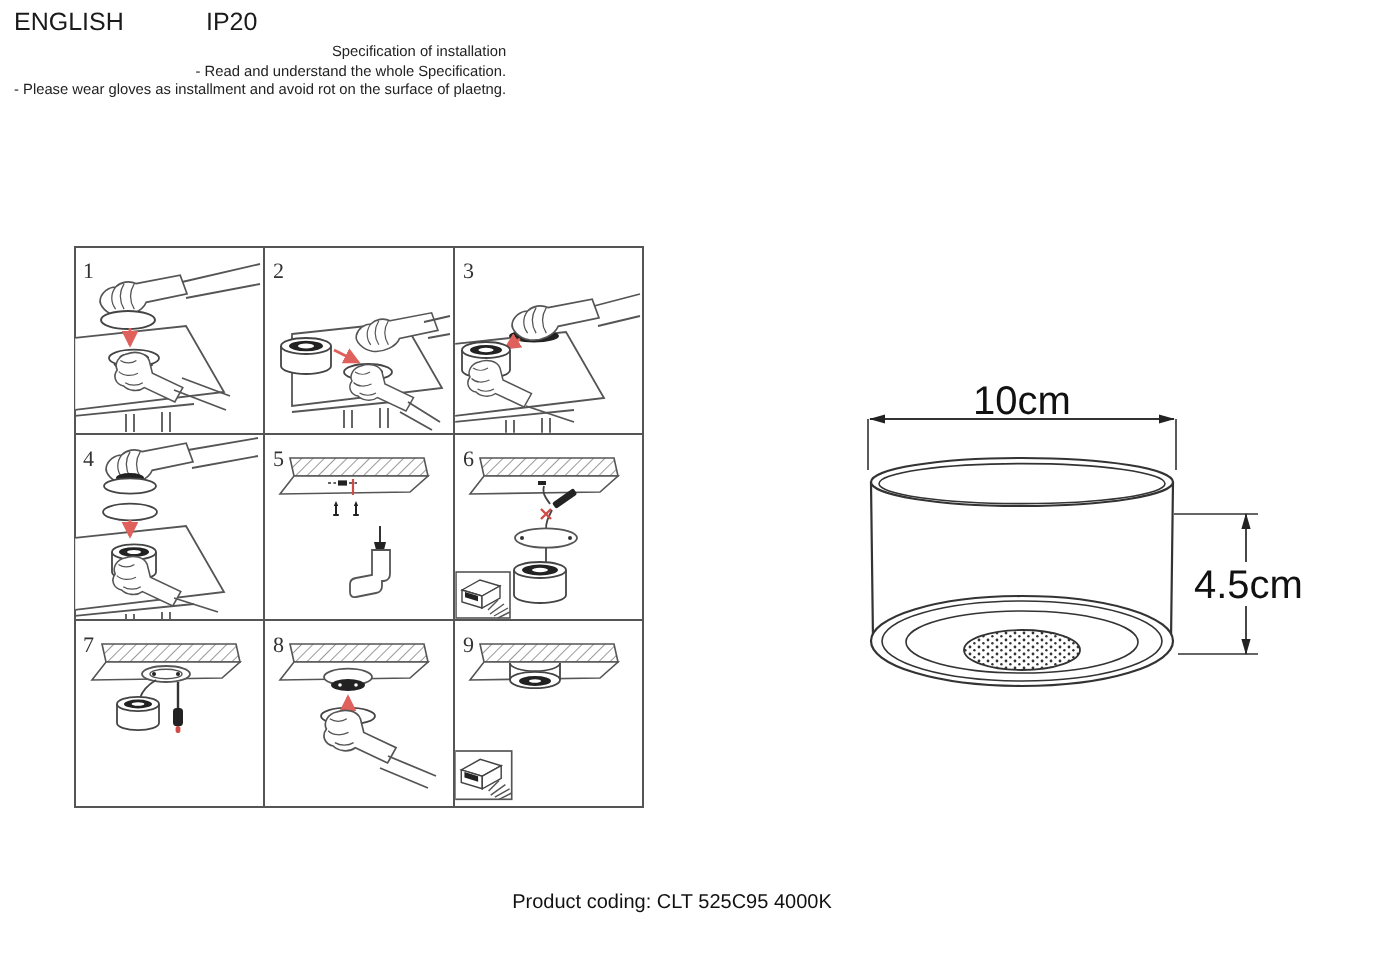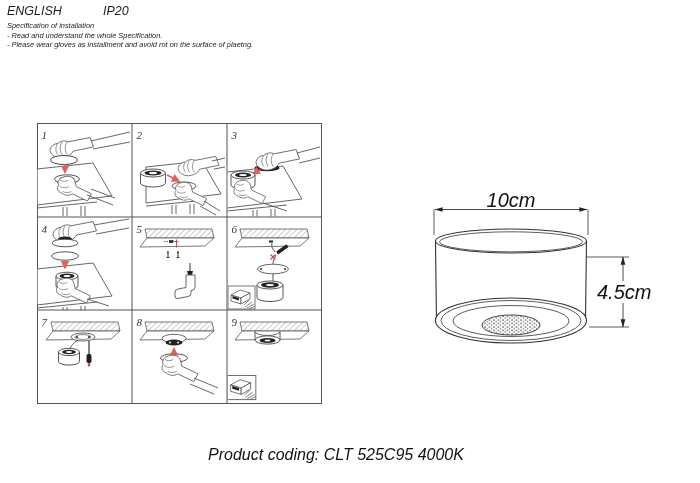--- a/index.html
+++ b/index.html
@@ -1,22 +1,22 @@
 <!DOCTYPE html>
 <html><head>
 <meta charset="utf-8">
 <style>
   html,body{margin:0;padding:0;background:#fff;}
   #page{position:relative;width:700px;height:483px;background:#fff;overflow:hidden;
-        font-family:"Liberation Sans",sans-serif;color:#1c1c1c;font-style:italic;}
+        font-family:"Liberation Sans",sans-serif;color:#1c1c1c;}
   .abs{position:absolute;}
   .hdr{top:4px;left:7px;font-size:12.5px;color:#1a1a1a;}
   .hdr .ip{position:absolute;left:96px;top:0;white-space:nowrap;}
-  .spec{top:21px;left:7px;font-size:7.4px;line-height:9.7px;color:#222;white-space:nowrap;}
-  .footer{top:446px;left:0;width:672px;text-align:center;font-size:16px;color:#111;}
+  .spec{top:21px;left:7px;font-size:7.4px;line-height:9.7px;color:#222;white-space:nowrap;text-align:right;}
+  .footer{top:446px;left:0;width:672px;text-align:center;font-size:10px;color:#111;}
   svg text{font-family:"Liberation Sans",sans-serif;}
   svg .stepnum{font-family:"Liberation Serif",serif;font-size:11px;fill:#333;}
   svg .dim{font-size:20px;fill:#111;}
 </style>
 </head>
 <body>
 
 <div id="page">
 
   <div class="abs hdr">

